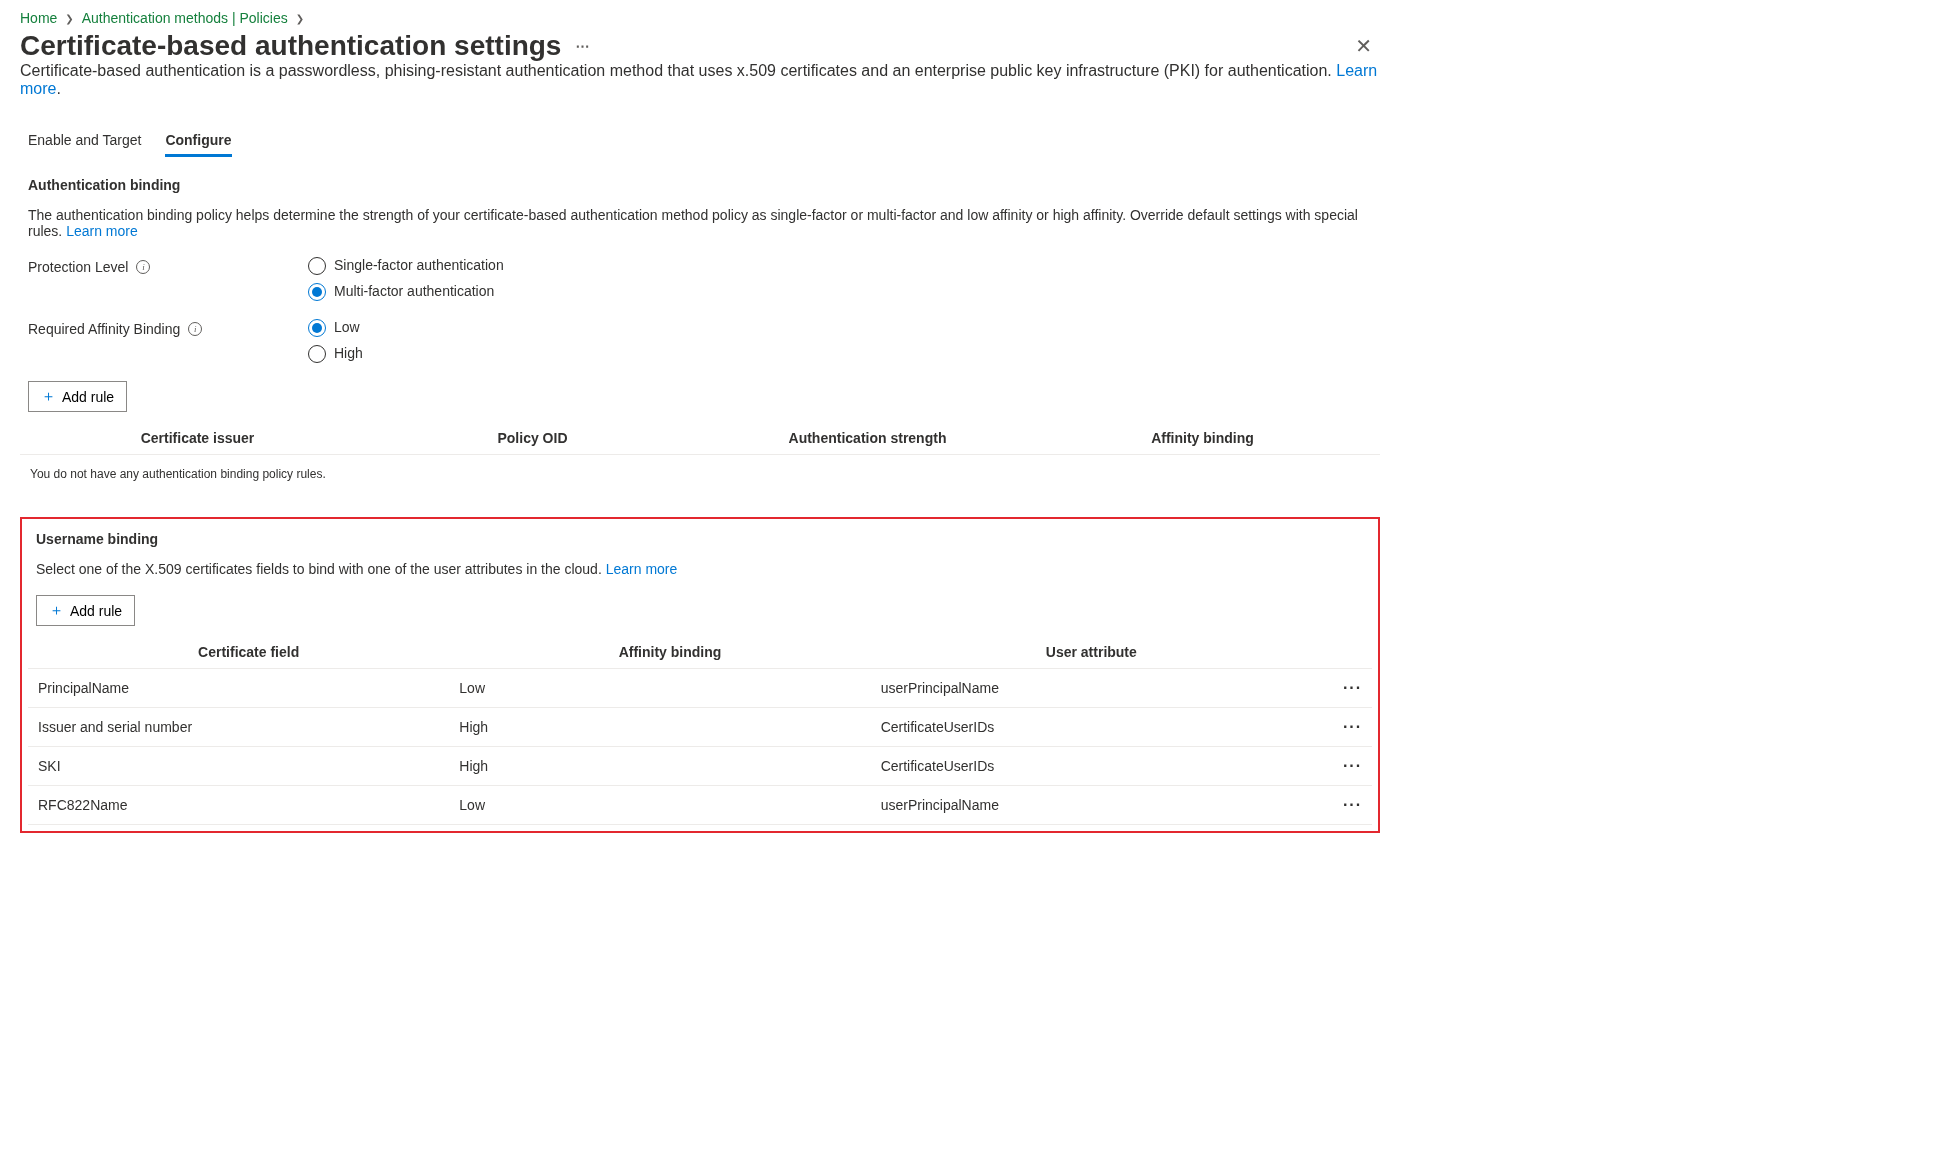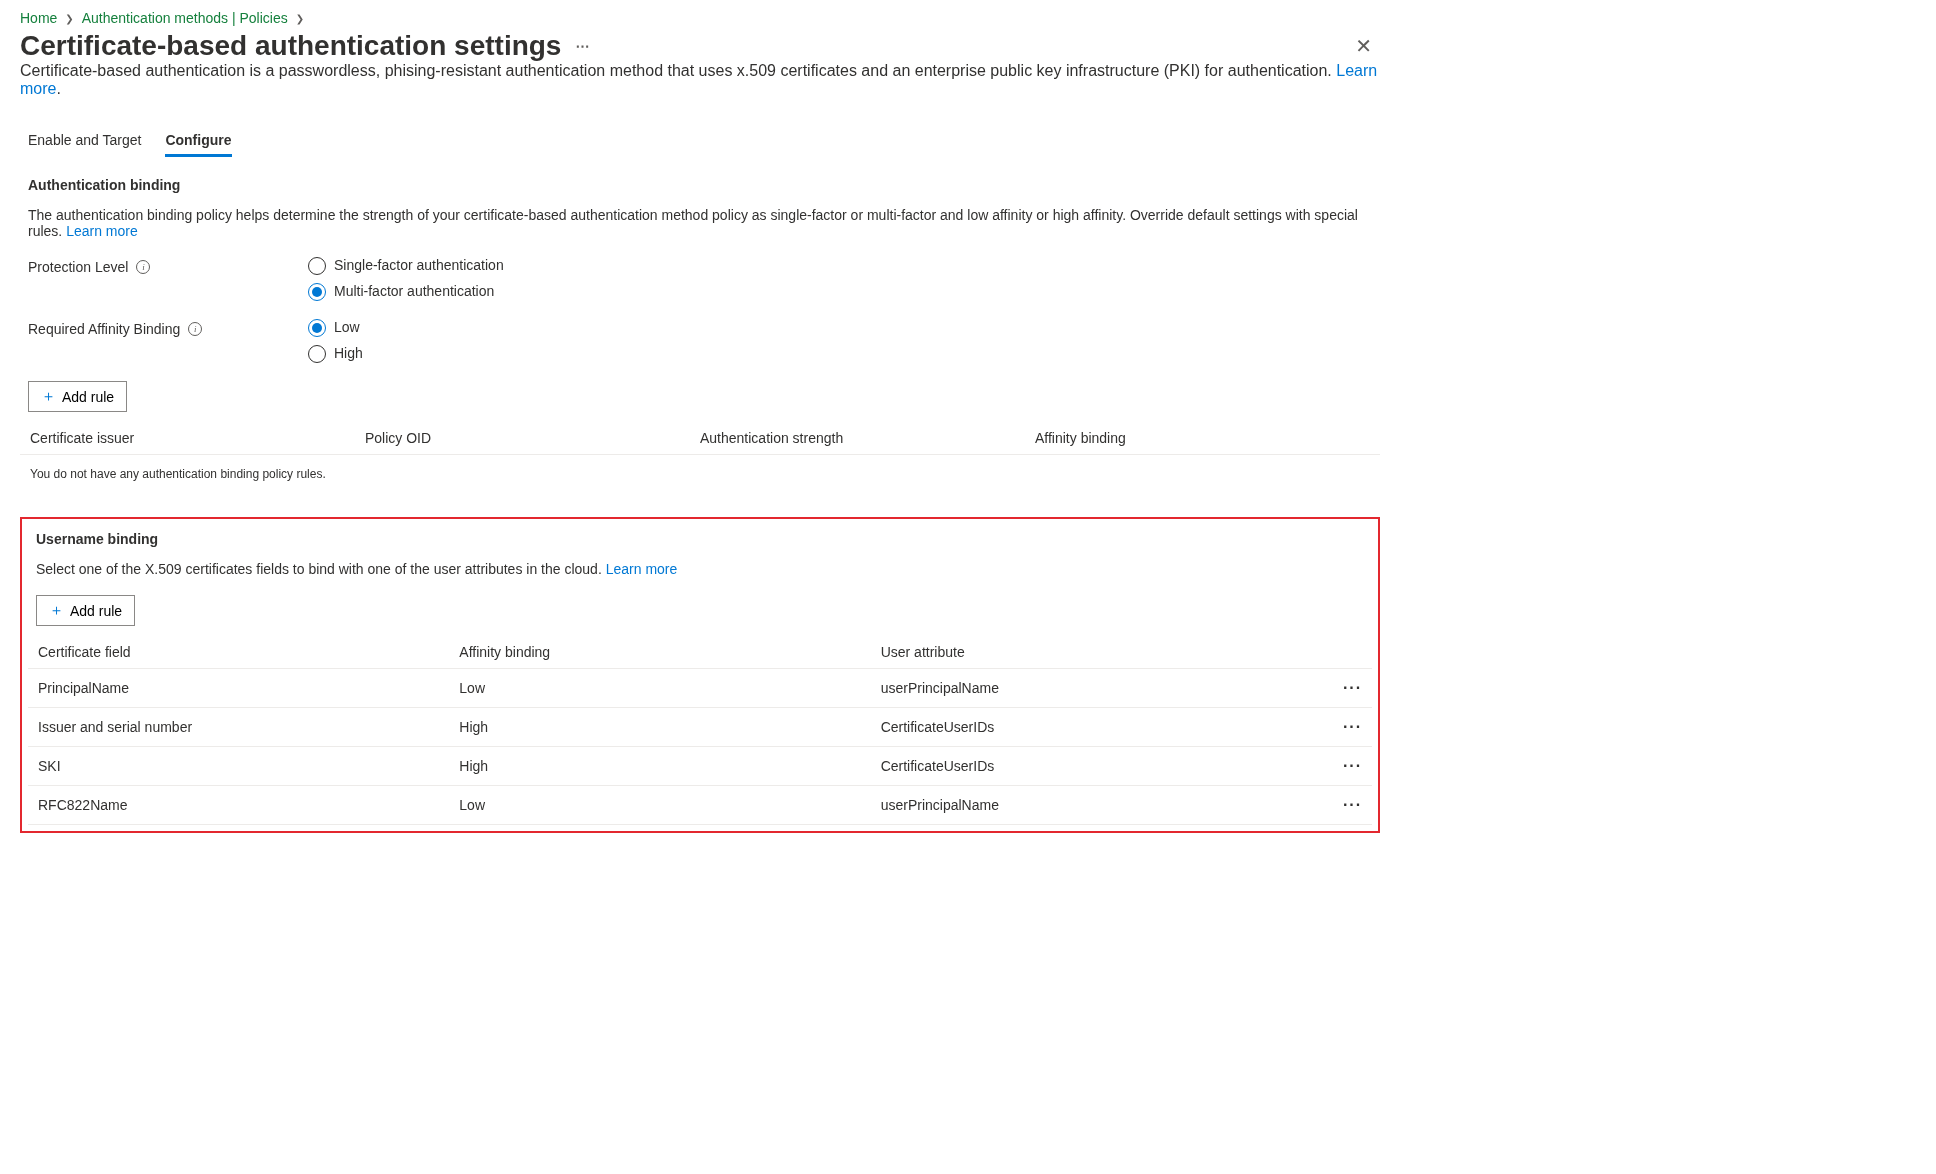--- a/index.html
+++ b/index.html
@@ -172,22 +172,23 @@
       font-weight: 300;
     }
     .table {
       width: 100%;
       margin-top: 2px;
     }
     .table-header {
       display: flex;
       padding: 8px 10px;
       border-bottom: 1px solid #edebe9;
-      font-weight: 400;
-      font-size: 14px;
+      font-weight: 700;
+      font-size: 14px;
+      text-align: center;
     }
     .table-row {
       display: flex;
       padding: 10px 10px;
       border-bottom: 1px solid #edebe9;
       font-size: 14px;
       align-items: center;
     }
     .col-4 {
       flex: 1;

